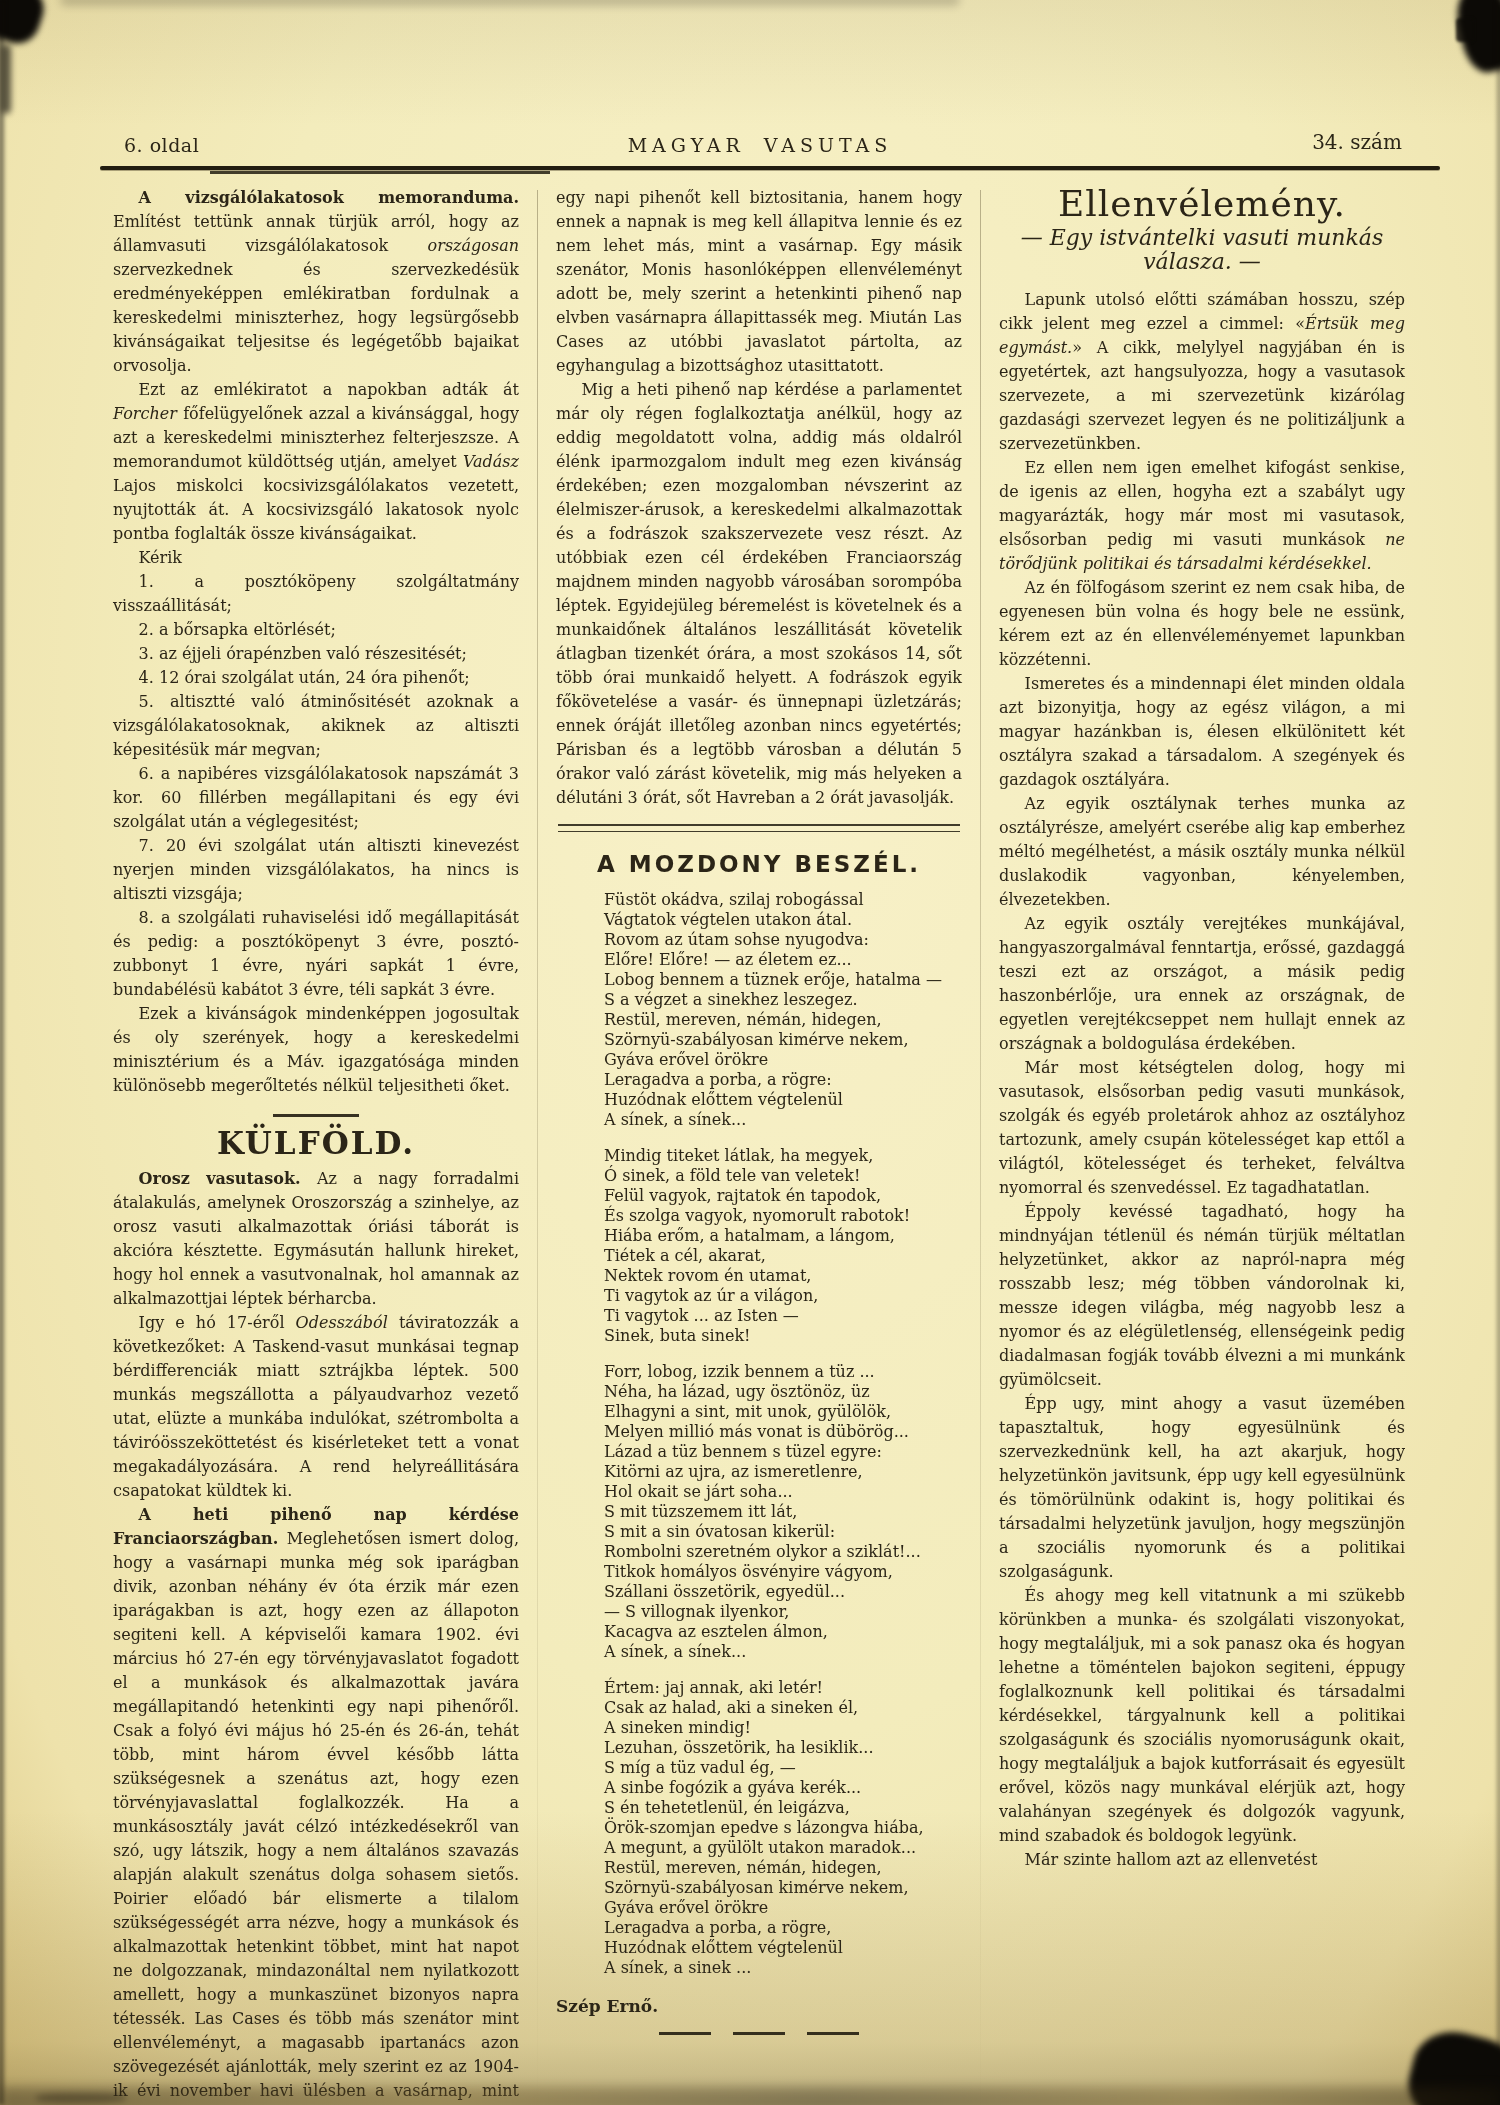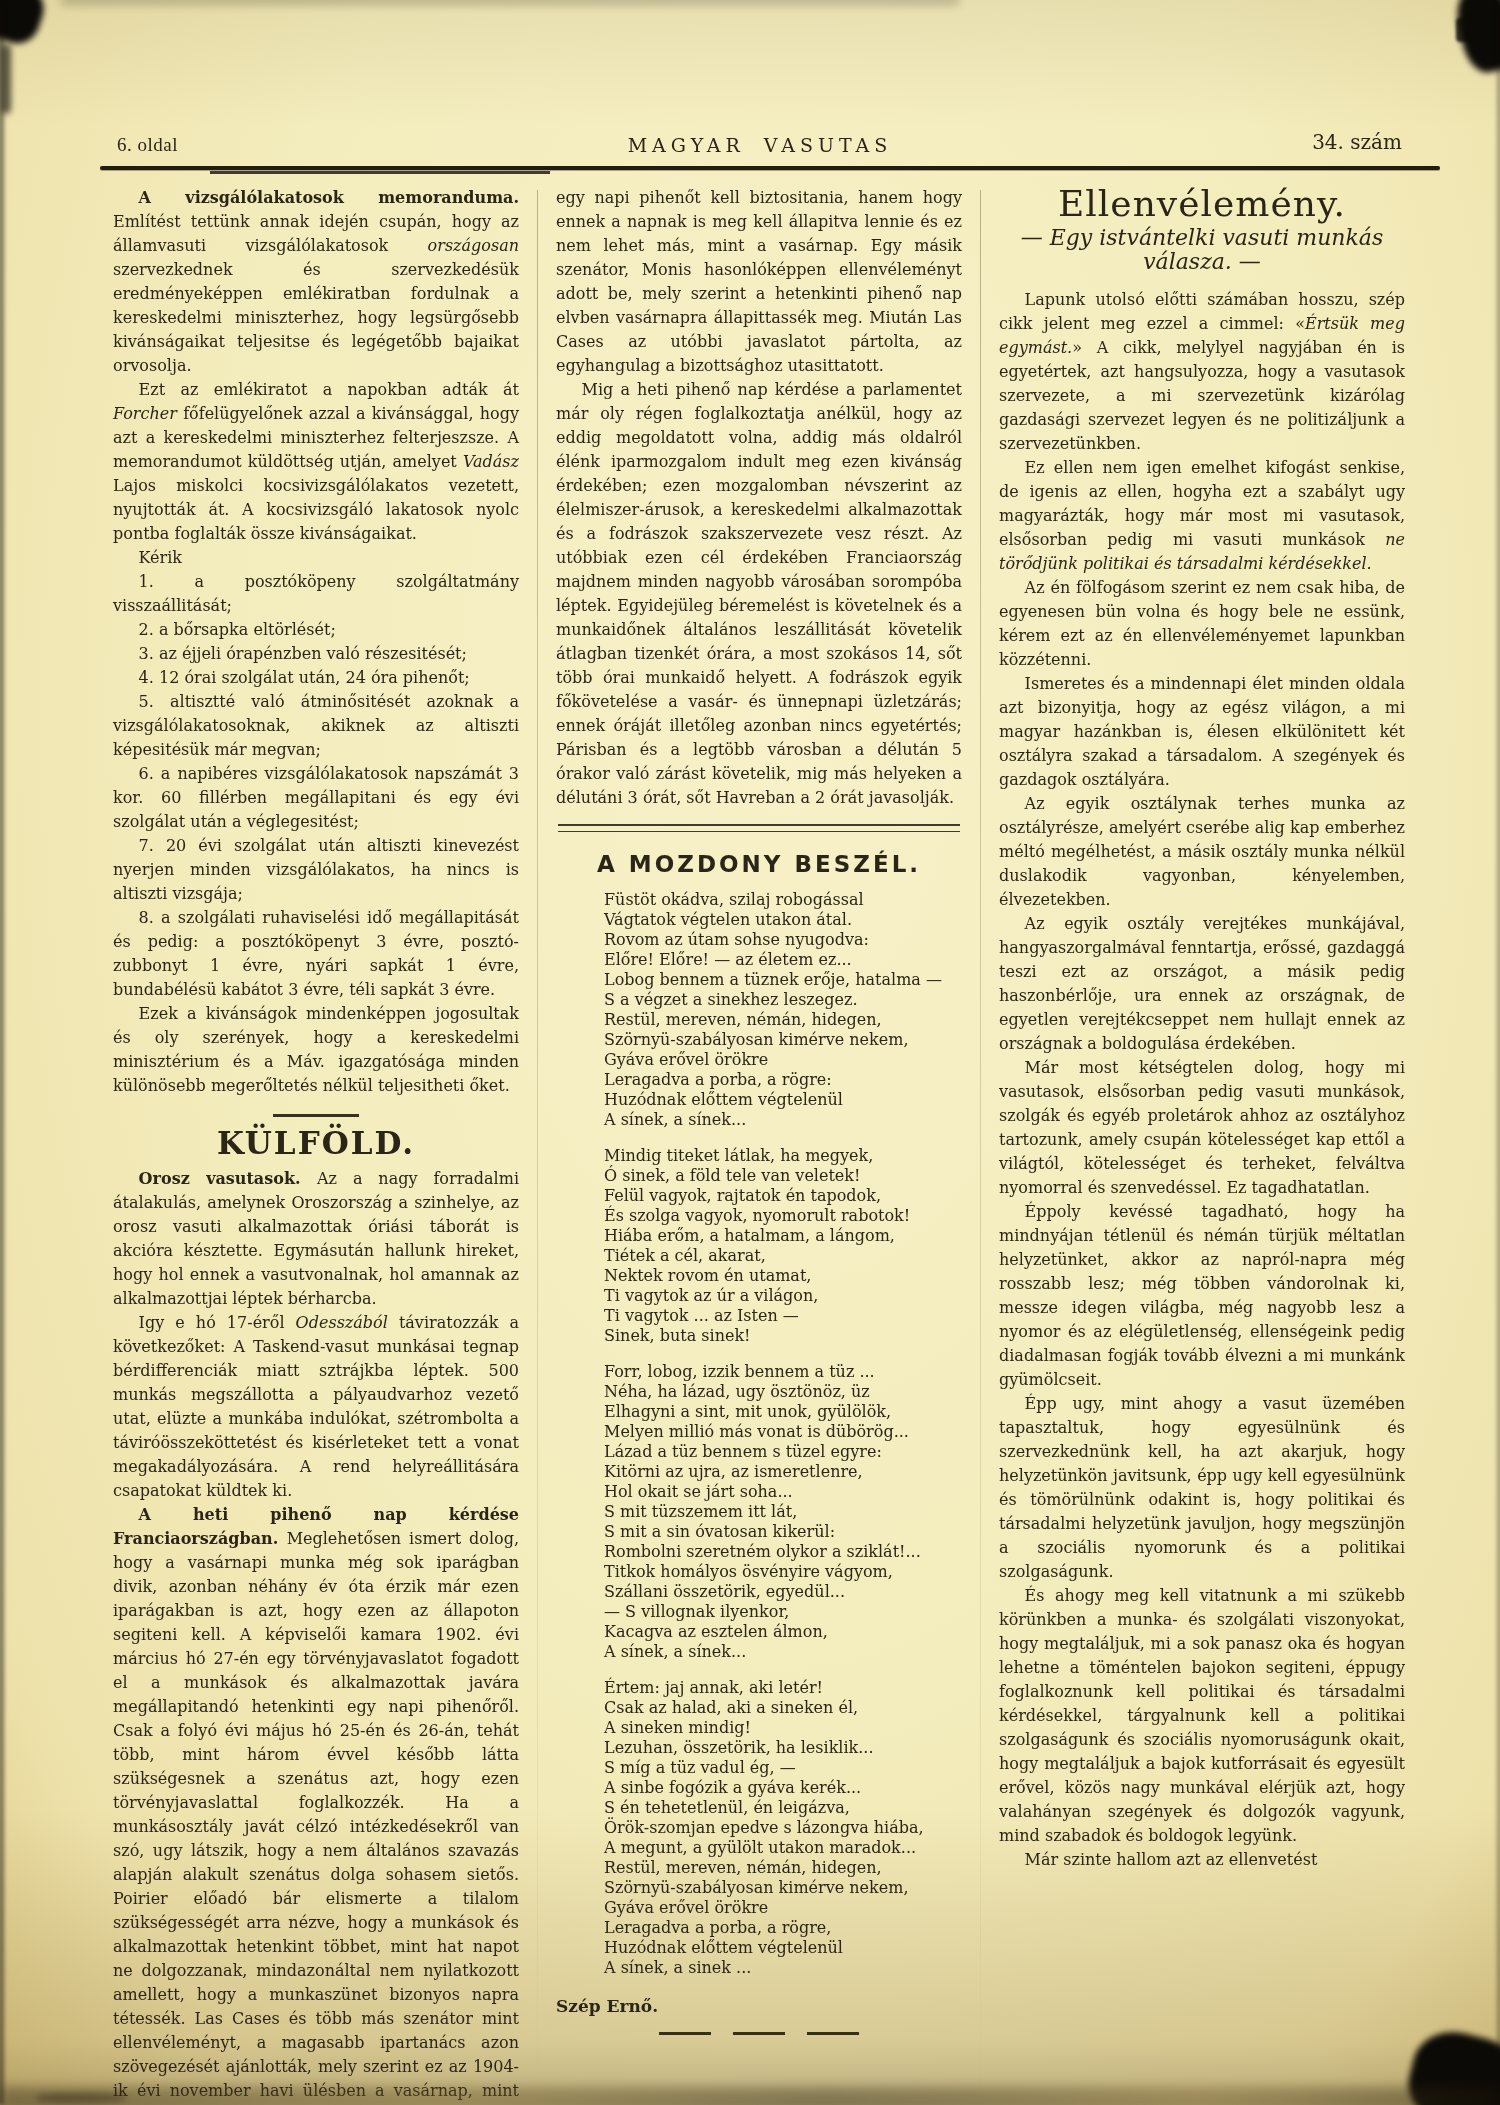--- a/index.html
+++ b/index.html
@@ -11,21 +11,21 @@
     background:
       linear-gradient(to bottom, rgba(120,95,40,.10) 0%, rgba(120,95,40,0) 6%, rgba(120,95,40,0) 86%, rgba(130,100,40,.22) 97%, rgba(90,70,25,.35) 100%),
       radial-gradient(ellipse at 52% 34%, #f8f1c9 0%, var(--paper) 52%, #eee2ab 84%, var(--paper-edge) 100%);
     color:var(--ink);
     font-family:"DejaVu Serif", "Liberation Serif", serif;
   }
   
   .masthead{
     position:absolute; left:112px; right:92px; top:124px; height:34px;
   }
-  .page-num{position:absolute; left:5px; bottom:2px; font-size:19px; letter-spacing:.5px;font-family:Liberation Serif, serif;}
+  .page-num{position:absolute; left:12px; bottom:2px; font-size:19px; letter-spacing:.5px;}
   .mast-title{
     position:absolute; left:0; right:0; bottom:2px; text-align:center; margin:0;
     font-size:19px; font-weight:normal; letter-spacing:5px; word-spacing:8px;
   }
   .issue-num{position:absolute; right:6px; bottom:4px; font-size:20px;}
   .head-rule{
     position:absolute; left:100px; right:60px; top:166px; height:4px;
     background:var(--rule); border-radius:2px; box-shadow:0 1px 0 rgba(40,30,10,.35);
   }
   .head-rule::before{
@@ -105,21 +105,21 @@
 
   <header class="masthead">
     <span class="page-num">6. oldal</span>
     <h1 class="mast-title">MAGYAR VASUTAS</h1>
     <span class="issue-num">34. szám</span>
   </header>
   <div class="head-rule"></div>
 
   <main class="columns">
     <section class="col">
-        <div class="blk p"><span class="b">A vizsgálólakatosok memoranduma. </span><span>Említést tettünk annak idején csupán, hogy az államvasuti vizsgálólakatosok </span><span class="i">országosan</span><span> szervezkednek és szervezkedésük eredményeképpen emlékiratban fordulnak a kereskedelmi miniszterhez, hogy legsürgősebb kivánságaikat teljesitse és legégetőbb bajaikat orvosolja.</span></div>
+        <div class="blk p"><span class="b">A vizsgálólakatosok memoranduma. </span><span>Említést tettünk annak türjük arról, hogy az államvasuti vizsgálólakatosok </span><span class="i">országosan</span><span> szervezkednek és szervezkedésük eredményeképpen emlékiratban fordulnak a kereskedelmi miniszterhez, hogy legsürgősebb kivánságaikat teljesitse és legégetőbb bajaikat orvosolja.</span></div>
         <div class="blk p"><span>Ezt az emlékiratot a napokban adták át </span><span class="i">Forcher</span><span> főfelügyelőnek azzal a kivánsággal, hogy azt a kereskedelmi miniszterhez felterjeszsze. A memorandumot küldöttség utján, amelyet </span><span class="i">Vadász</span><span> Lajos miskolci kocsivizsgálólakatos vezetett, nyujtották át. A kocsivizsgáló lakatosok nyolc pontba foglalták össze kivánságaikat.</span></div>
         <div class="blk p"><span>Kérik</span></div>
         <div class="blk p"><span>1. a posztóköpeny szolgáltatmány visszaállitását;</span></div>
         <div class="blk p"><span>2. a bőrsapka eltörlését;</span></div>
         <div class="blk p"><span>3. az éjjeli órapénzben való részesitését;</span></div>
         <div class="blk p"><span>4. 12 órai szolgálat után, 24 óra pihenőt;</span></div>
         <div class="blk p"><span>5. altisztté való átminősitését azoknak a vizsgálólakatosoknak, akiknek az altiszti képesitésük már megvan;</span></div>
         <div class="blk p"><span>6. a napibéres vizsgálólakatosok napszámát 3 kor. 60 fillérben megállapitani és egy évi szolgálat után a véglegesitést;</span></div>
         <div class="blk p"><span>7. 20 évi szolgálat után altiszti kinevezést nyerjen minden vizsgálólakatos, ha nincs is altiszti vizsgája;</span></div>
         <div class="blk p"><span>8. a szolgálati ruhaviselési idő megállapitását és pedig: a posztóköpenyt 3 évre, posztó-zubbonyt 1 évre, nyári sapkát 1 évre, bundabélésü kabátot 3 évre, téli sapkát 3 évre.</span></div>

